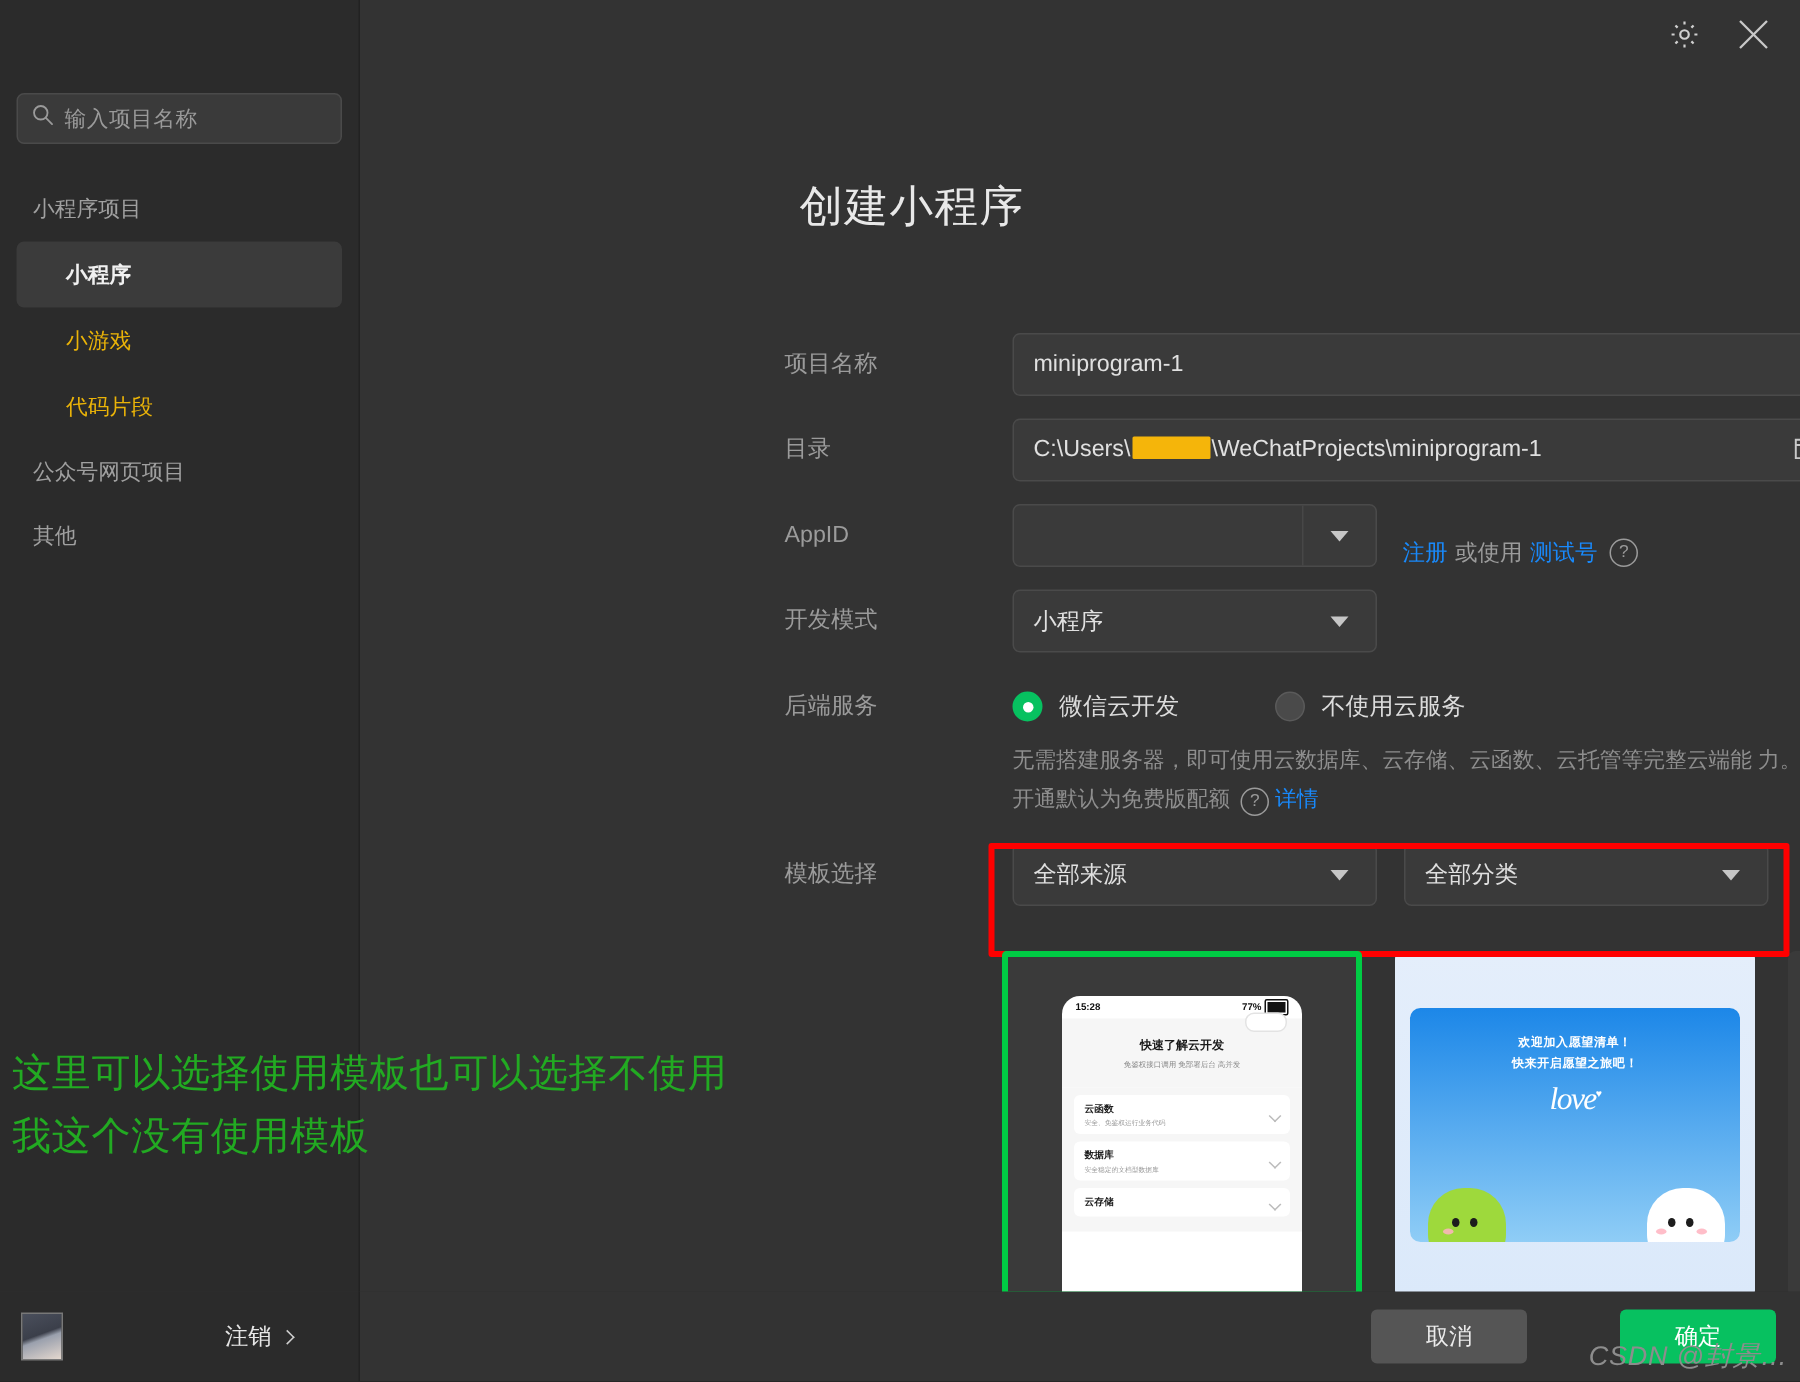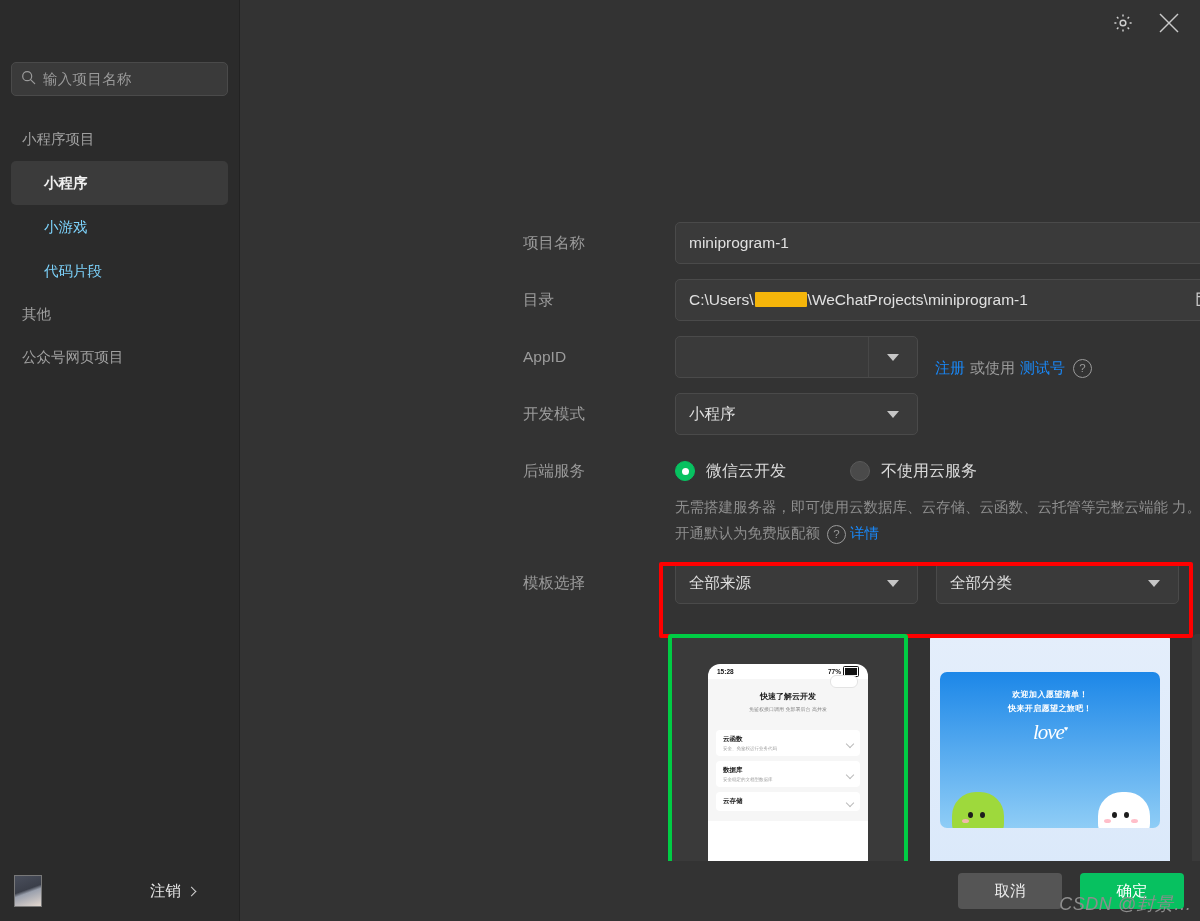--- a/index.html
+++ b/index.html
@@ -61,21 +61,21 @@
     padding: 12px 0 12px 22px;
   }
   .nav-item {
     margin: 0 11px;
     height: 44px;
     display: flex;
     align-items: center;
     padding-left: 33px;
     box-sizing: border-box;
     border-radius: 5px;
-    color: #7dd3fc;
+    color: #eab308;
     font-size: 14.5px;
   }
   .nav-item.active {
     background: #3b3b3b;
     color: #f0f0f0;
     font-weight: bold;
   }
 
   
   .main {
@@ -450,20 +450,21 @@
     justify-content: flex-end;
     padding-right: 16px;
     gap: 18px;
   }
   .btn {
     width: 104px; height: 36px;
     border-radius: 4px;
     display: flex; align-items: center; justify-content: center;
     font-size: 15.5px;
     cursor: pointer;
+    margin-left: 44px;
   }
   .btn-cancel { background: #555555; color: #ececec; }
   .btn-ok { background: #07c160; color: #ffffff; }
   .watermark {
     position: absolute;
     right: 8px;
     bottom: 5px;
     color: #8d8d8d;
     font-size: 18px;
     letter-spacing: .5px;
@@ -495,22 +496,22 @@
       <div class="nav-item active">
         <span>小程序</span>
       </div>
       <div class="nav-item">
         <span>小游戏</span>
       </div>
       <div class="nav-item">
         <span>代码片段</span>
       </div>
 
+      <div class="nav-group-label">公众号网页项目</div>
       <div class="nav-group-label">其他</div>
-      <div class="nav-group-label">公众号网页项目</div>
     </div>
 
     <div class="main">
 
       <div class="win-controls">
         <div class="win-btn">
           <span>
             <svg width="22" height="22" viewBox="0 0 24 24" fill="none" stroke="#d0d0d0" stroke-width="1.6">
               <circle cx="12" cy="12" r="3.1"></circle>
               <path d="M12 2.6v2.2M12 19.2v2.2M21.4 12h-2.2M4.8 12H2.6M18.6 5.4l-1.6 1.6M7 17l-1.6 1.6M18.6 18.6L17 17M7 7L5.4 5.4"></path>
@@ -520,20 +521,21 @@
         <div class="win-btn">
           <span>
             <svg width="26" height="26" viewBox="0 0 26 26" stroke="#c9c9c9" stroke-width="1.5">
               <line x1="4" y1="4" x2="22" y2="22"></line>
                 <line x1="22" y1="4" x2="4" y2="22"></line>
             </svg>
           </span>
         </div>
       </div>
 
+      <div class="page-title">创建小程序</div>
 
       <div class="form">
 
         <div class="form-row">
           <div class="form-label">项目名称</div>
           <div class="field w-input">
             <span>miniprogram-1</span>
           </div>
         </div>
 
@@ -674,20 +676,22 @@
         <div class="tpl-card">
           
         </div>
       </div>
 
       <div class="anno-red"></div>
       <div class="anno-green-box"></div>
     </div>
   </div>
 
+  <div class="anno-text"><span>这里可以选择使用模板也可以选择不使用</span>
+<span>我这个没有使用模板</span></div>
 
   <div class="footer">
     <div class="footer-left">
       <div class="avatar"></div>
       <div class="logout">
         <span>注销</span>
         <i class="chev-r"></i>
       </div>
     </div>
     <div class="footer-right">

